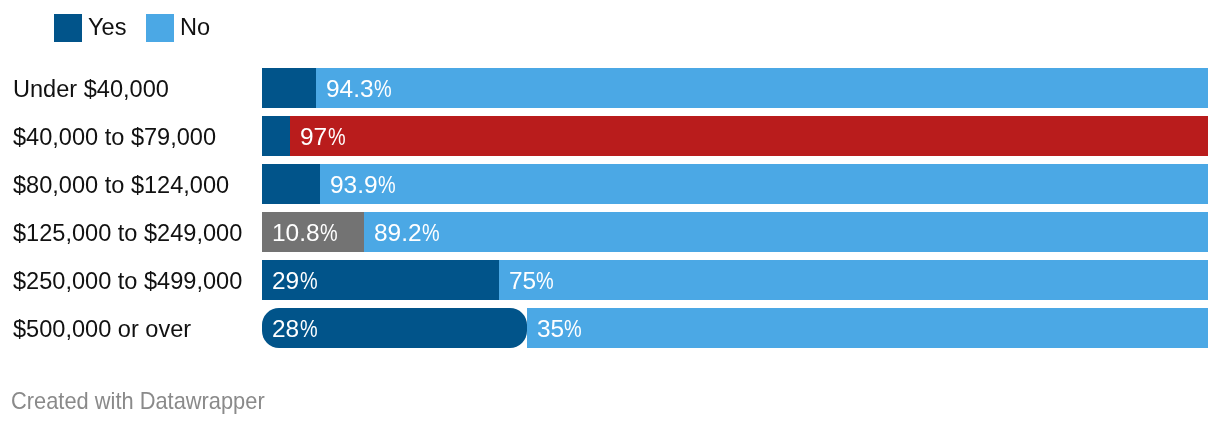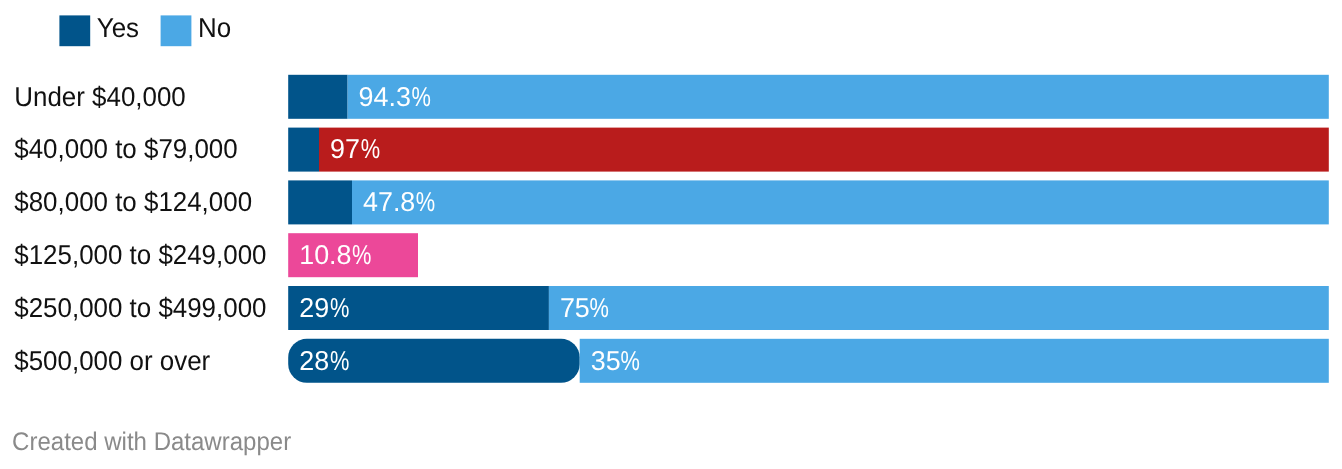--- a/index.html
+++ b/index.html
@@ -79,29 +79,32 @@
           </div>
         </div>
       </div>
       <div class="row">
         <div class="row-label">$80,000 to $124,000</div>
         <div class="bar">
           <div class="seg" style="width: 6.1%; background: rgb(1, 84, 138);">
             <span class="seg-val"></span>
           </div>
           <div class="seg" style="width: 93.9%; background: rgb(75, 168, 229);">
-            <span class="seg-val"><span class="num">47.8</span><span class="pct">%</span></span>
+            <span class="seg-val"><span class="num">93.9</span><span class="pct">%</span></span>
           </div>
         </div>
       </div>
       <div class="row">
         <div class="row-label">$125,000 to $249,000</div>
         <div class="bar">
-          <div class="seg" style="width: 10.8%; background: #ec4899; padding-left: 16px;">
+          <div class="seg" style="width: 10.8%; background: #737373;">
             <span class="seg-val"><span class="num">10.8</span><span class="pct">%</span></span>
+          </div>
+          <div class="seg" style="width: 89.2%; background: rgb(75, 168, 229);">
+            <span class="seg-val"><span class="num">89.2</span><span class="pct">%</span></span>
           </div>
         </div>
       </div>
       <div class="row">
         <div class="row-label">$250,000 to $499,000</div>
         <div class="bar">
           <div class="seg" style="width: 25%; background: rgb(1, 84, 138);">
             <span class="seg-val"><span class="num">29</span><span class="pct">%</span></span>
           </div>
           <div class="seg" style="width: 75%; background: rgb(75, 168, 229);">

